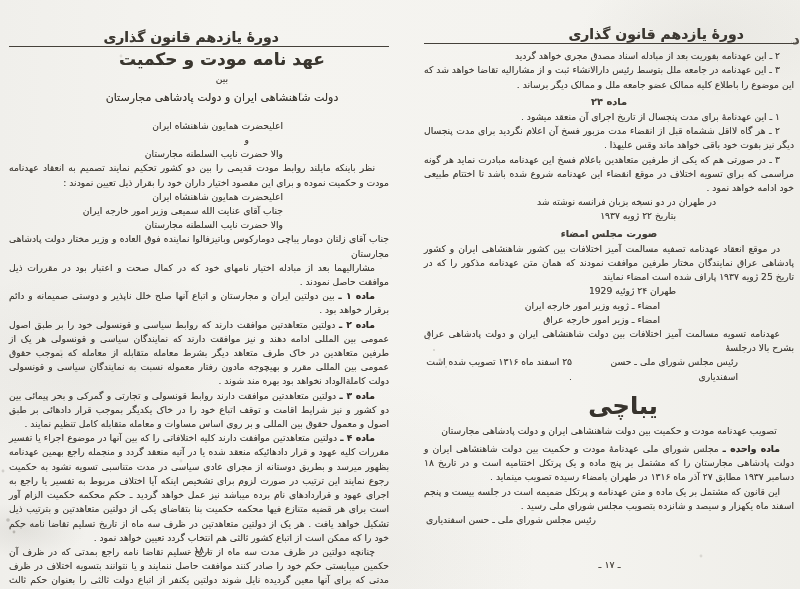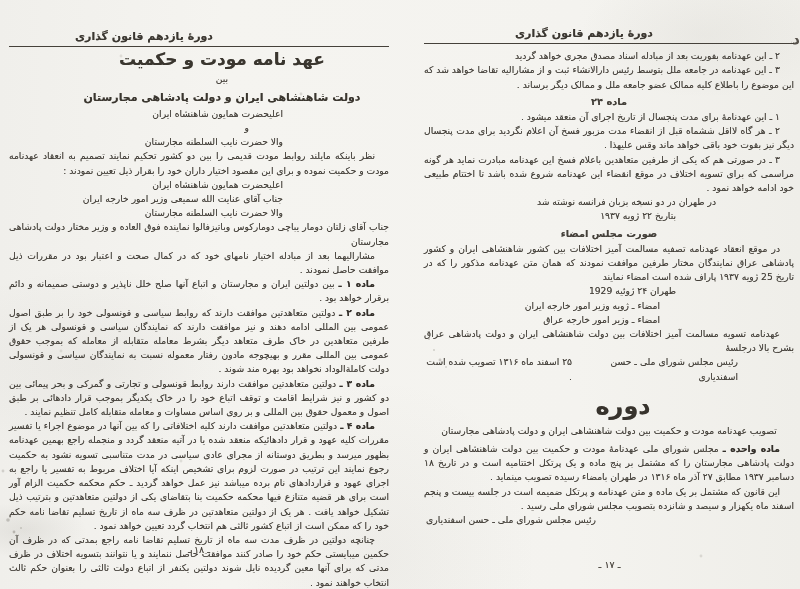--- a/index.html
+++ b/index.html
@@ -17,40 +17,40 @@
       radial-gradient(90px 40px at 3% 90%, rgba(100,94,84,.10), transparent 70%),
       linear-gradient(90deg,#f0efeb,#f5f4f0 28%,#f4f3ef 72%,#efeee9);
   }
   .page{
     position:absolute;top:0;height:589px;direction:rtl;overflow:hidden;
     color:#44403a;font-size:9.2px;line-height:14.2px;
     text-shadow:0 0 .5px rgba(70,64,56,.55);
   }
   .page-left{left:4px;width:390px;padding:30px 5px 0 5px;box-sizing:border-box;}
   .page-right{left:421px;width:377px;padding:27px 4px 0 3px;box-sizing:border-box;}
-  .running-head{font-weight:bold;font-size:11px;color:#3b3731;text-align:center;white-space:nowrap;}
+  .running-head{font-weight:bold;font-size:14px;color:#3b3731;text-align:right;white-space:nowrap;}
   .page-left .running-head{padding-left:0;padding-right:110px;}
   .page-right .running-head{padding-right:50px;}
   .rule{height:0;border-top:1.6px solid #45413a;margin-top:2px;}
   .page-right .rule{border-top-width:1.4px;}
   .body{margin-top:5px;}
   .blk{min-height:13px;}
   .paragraph{text-align:justify;text-indent:14px;}
   .paragraph-flush{text-align:justify;}
   .article-heading{font-weight:bold;text-align:center;font-size:9.8px;margin:3px 0 1px;}
   .law-title{font-weight:bold;text-align:center;font-size:24px;line-height:30px;margin:7px 0 3px;padding-left:28px;color:#37332d;}
   .law-subtitle{text-align:center;margin:0 0 4px;}
   .date-right{text-align:right;padding-right:78px;}
   .date-mid{text-align:right;padding-right:118px;}
   .signature{text-align:right;padding-right:134px;}
   .name-line{text-align:right;padding-right:106px;}
   .name-line-center{text-align:right;padding-right:140px;}
   .title-main{font-weight:bold;text-align:center;font-size:17px;padding-left:46px;margin:5px 0 6px;color:#3a362f;}
   .title-between{text-align:center;padding-left:46px;margin:2px 0 4px;}
-  .title-parties{font-weight:bold;text-align:center;font-size:11px;padding-left:46px;margin:2px 0 2px;color:#3a362f;}
+  .title-parties{font-weight:normal;text-align:center;font-size:11px;padding-left:46px;margin:2px 0 14px;color:#3a362f;}
   .split-line{display:flex;justify-content:space-between;padding-right:56px;}
   .left-aligned{text-align:left;padding-left:2px;}
   b{color:#332f2a;}
   .pagenum{position:absolute;left:50%;transform:translateX(-50%);font-size:9.5px;color:#4a453e;letter-spacing:1px;white-space:nowrap;}
   .pn-left{bottom:32px;}
   .pn-right{bottom:17px;}
   .edge-artifact{
     position:absolute;top:30px;right:0;width:9px;overflow:hidden;direction:rtl;
     font-weight:bold;font-size:15px;color:rgba(60,55,48,.85);white-space:nowrap;
   }
@@ -120,21 +120,21 @@
       <div class="blk article-heading">صورت مجلس امضاء</div>
       <div class="blk paragraph">در موقع انعقاد عهدنامه تصفیه مسالمت آمیز اختلافات بین کشور شاهنشاهی ایران و کشور پادشاهی عراق نمایندگان مختار طرفین موافقت نمودند که همان متن عهدنامه مذکور را که در تاریخ 25 ژویه ۱۹۳۷ پاراف شده است امضاء نمایند</div>
       <div class="blk date-mid">طهران ۲۴ ژوئیه 1929</div>
       <div class="blk signature">امضاء ـ ژویه وزیر امور خارجه ایران</div>
       <div class="blk signature">امضاء ـ وزیر امور خارجه عراق</div>
       <div class="blk paragraph">عهدنامه تسویه مسالمت آمیز اختلافات بین دولت شاهنشاهی ایران و دولت پادشاهی عراق بشرح بالا درجلسهٔ</div>
       <div class="blk split-line">
         <span>رئیس مجلس شورای ملی ـ حسن اسفندیاری</span>
         <span>۲۵ اسفند ماه ۱۳۱۶ تصویب شده است .</span>
       </div>
-      <div class="blk law-title">دوره</div>
+      <div class="blk law-title">یباچی</div>
       <div class="blk law-subtitle">تصویب عهدنامه مودت و حکمیت بین دولت شاهنشاهی ایران و دولت پادشاهی مجارستان</div>
       <div class="blk paragraph"><b>ماده واحده ـ</b> مجلس شورای ملی عهدنامهٔ مودت و حکمیت بین دولت شاهنشاهی ایران و دولت پادشاهی مجارستان را که مشتمل بر پنج ماده و یک پرتکل اختتامیه است و در تاریخ ۱۸ دسامبر ۱۹۳۷ مطابق ۲۷ آذر ماه ۱۳۱۶ در طهران بامضاء رسیده تصویب مینماید .</div>
       <div class="blk paragraph">این قانون که مشتمل بر یک ماده و متن عهدنامه و پرتکل ضمیمه است در جلسه بیست و پنجم اسفند ماه یکهزار و سیصد و شانزده بتصویب مجلس شورای ملی رسید .</div>
       <div class="blk left-aligned">رئیس مجلس شورای ملی ـ حسن اسفندیاری</div>
     </div>
   <div class="pagenum pn-right">ـ ۱۷ ـ</div>
 </div>
 
 <div class="edge-artifact">دو</div>
 <div class="specks"></div>

